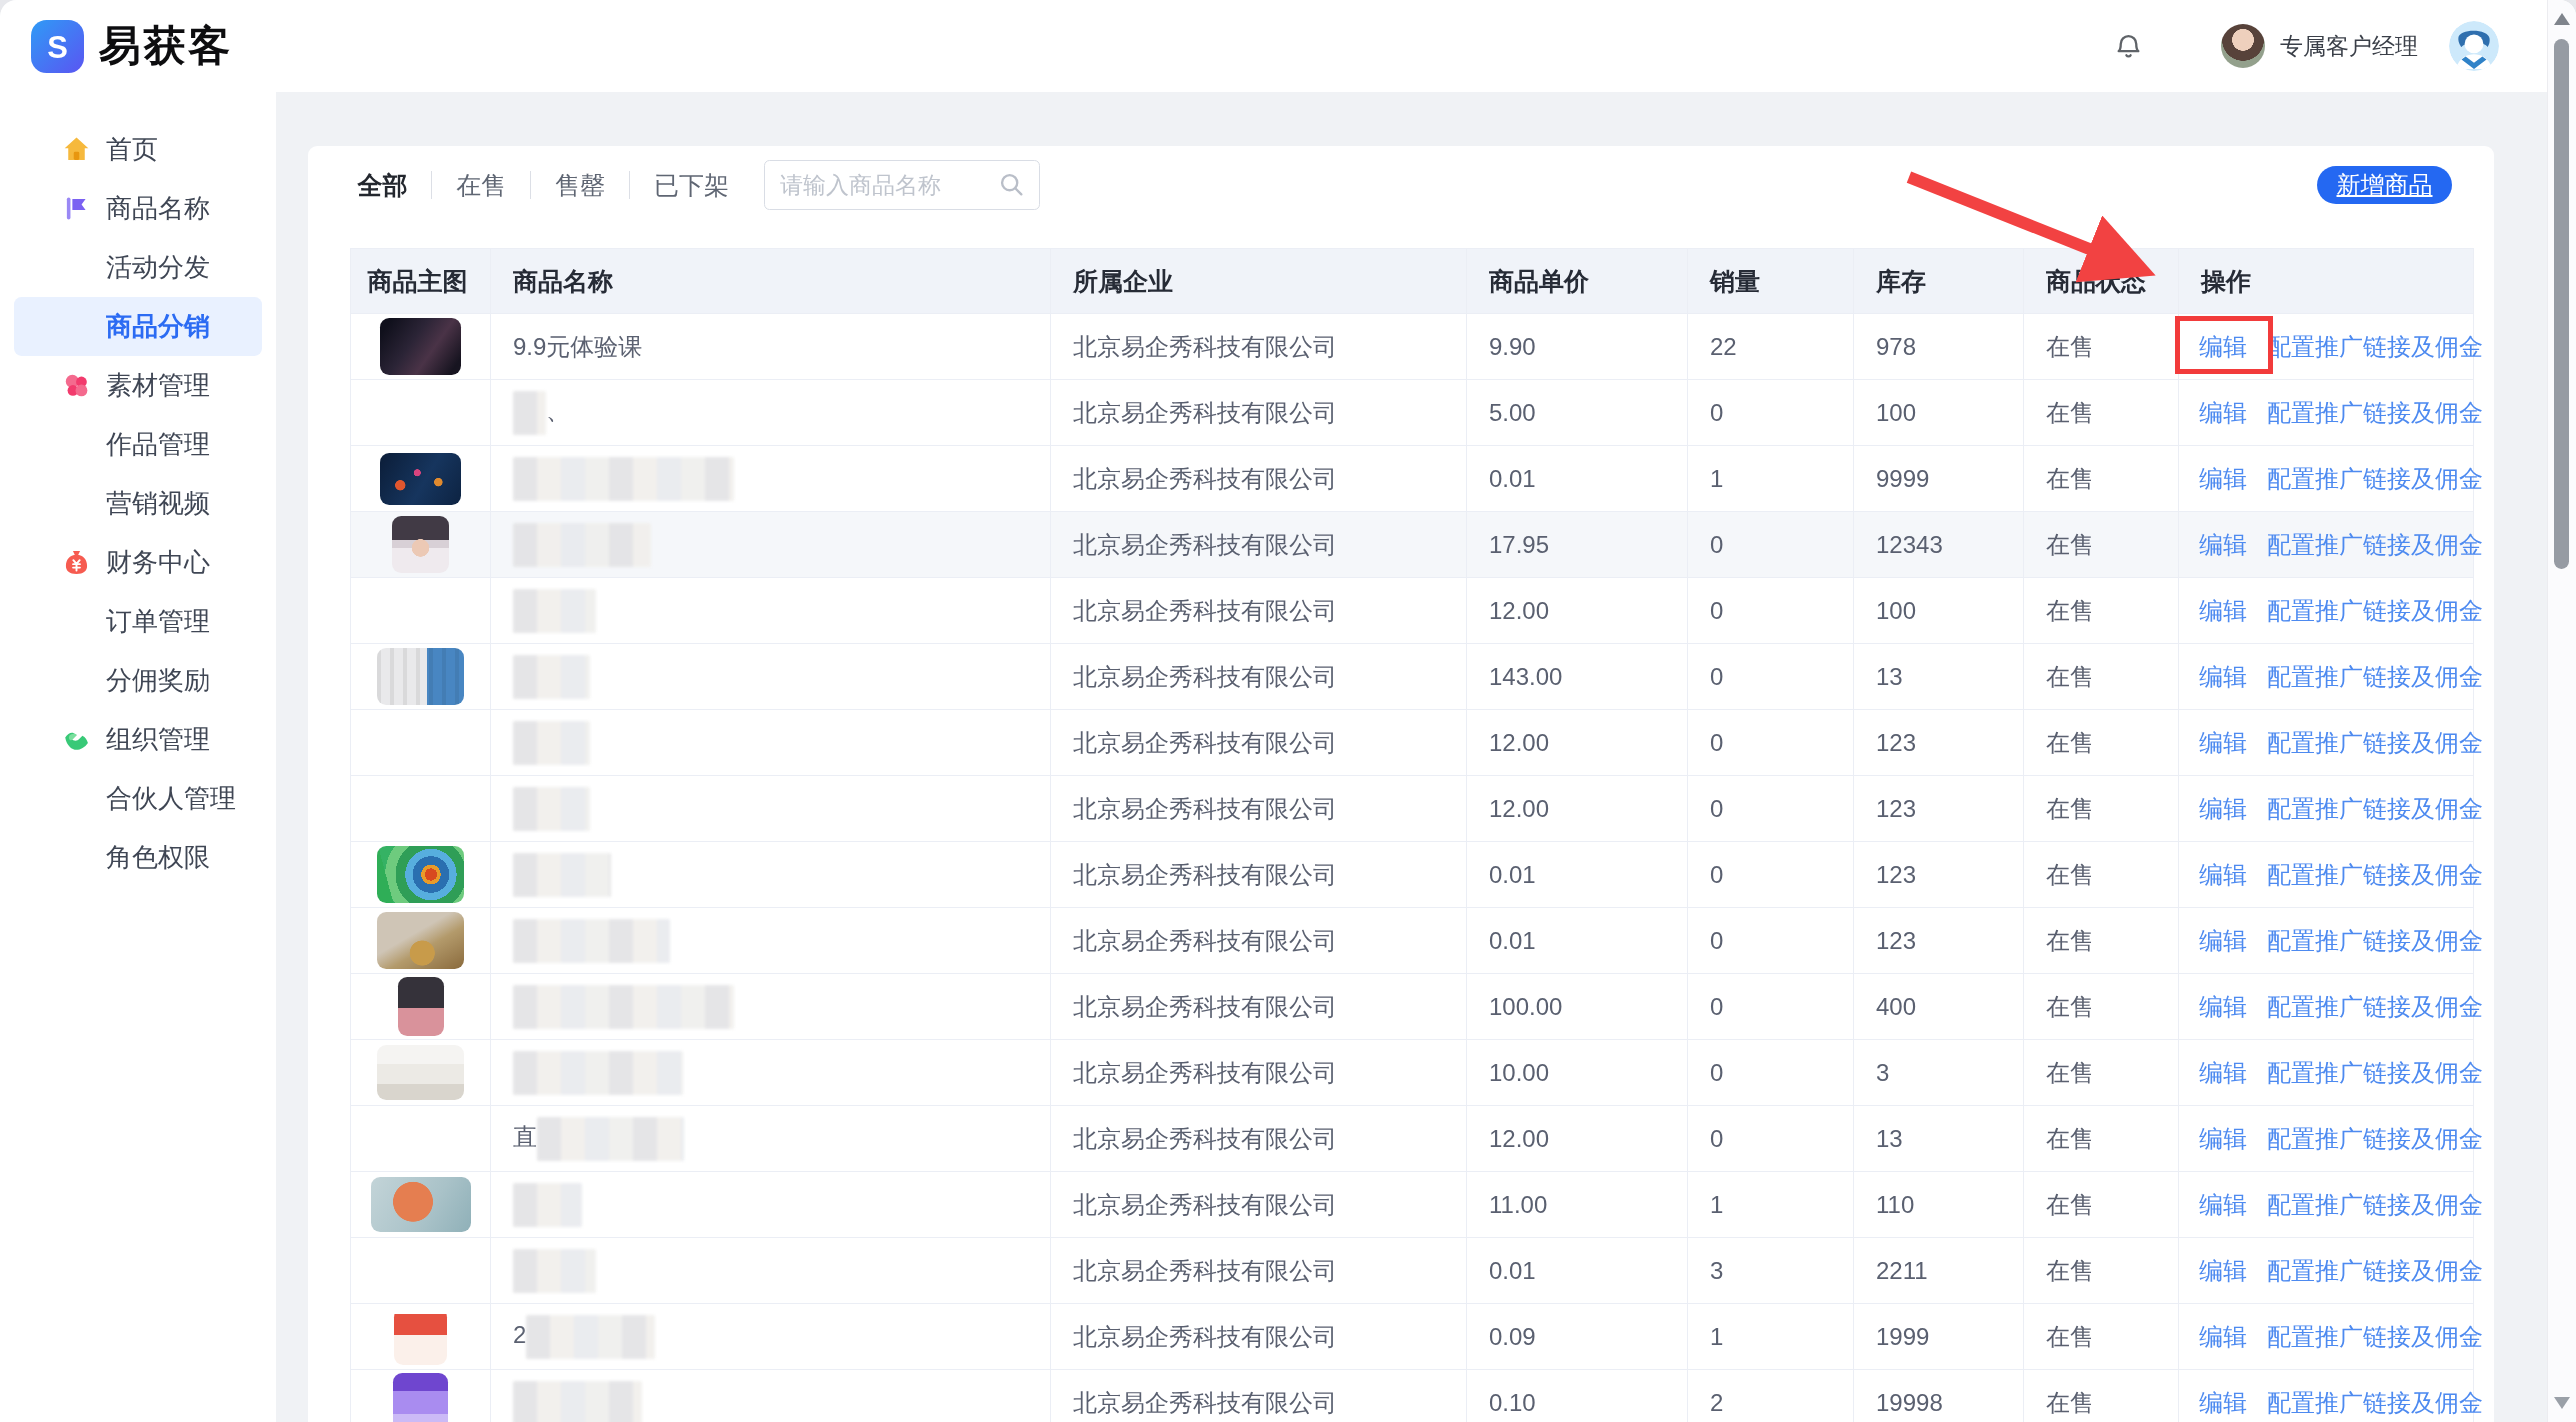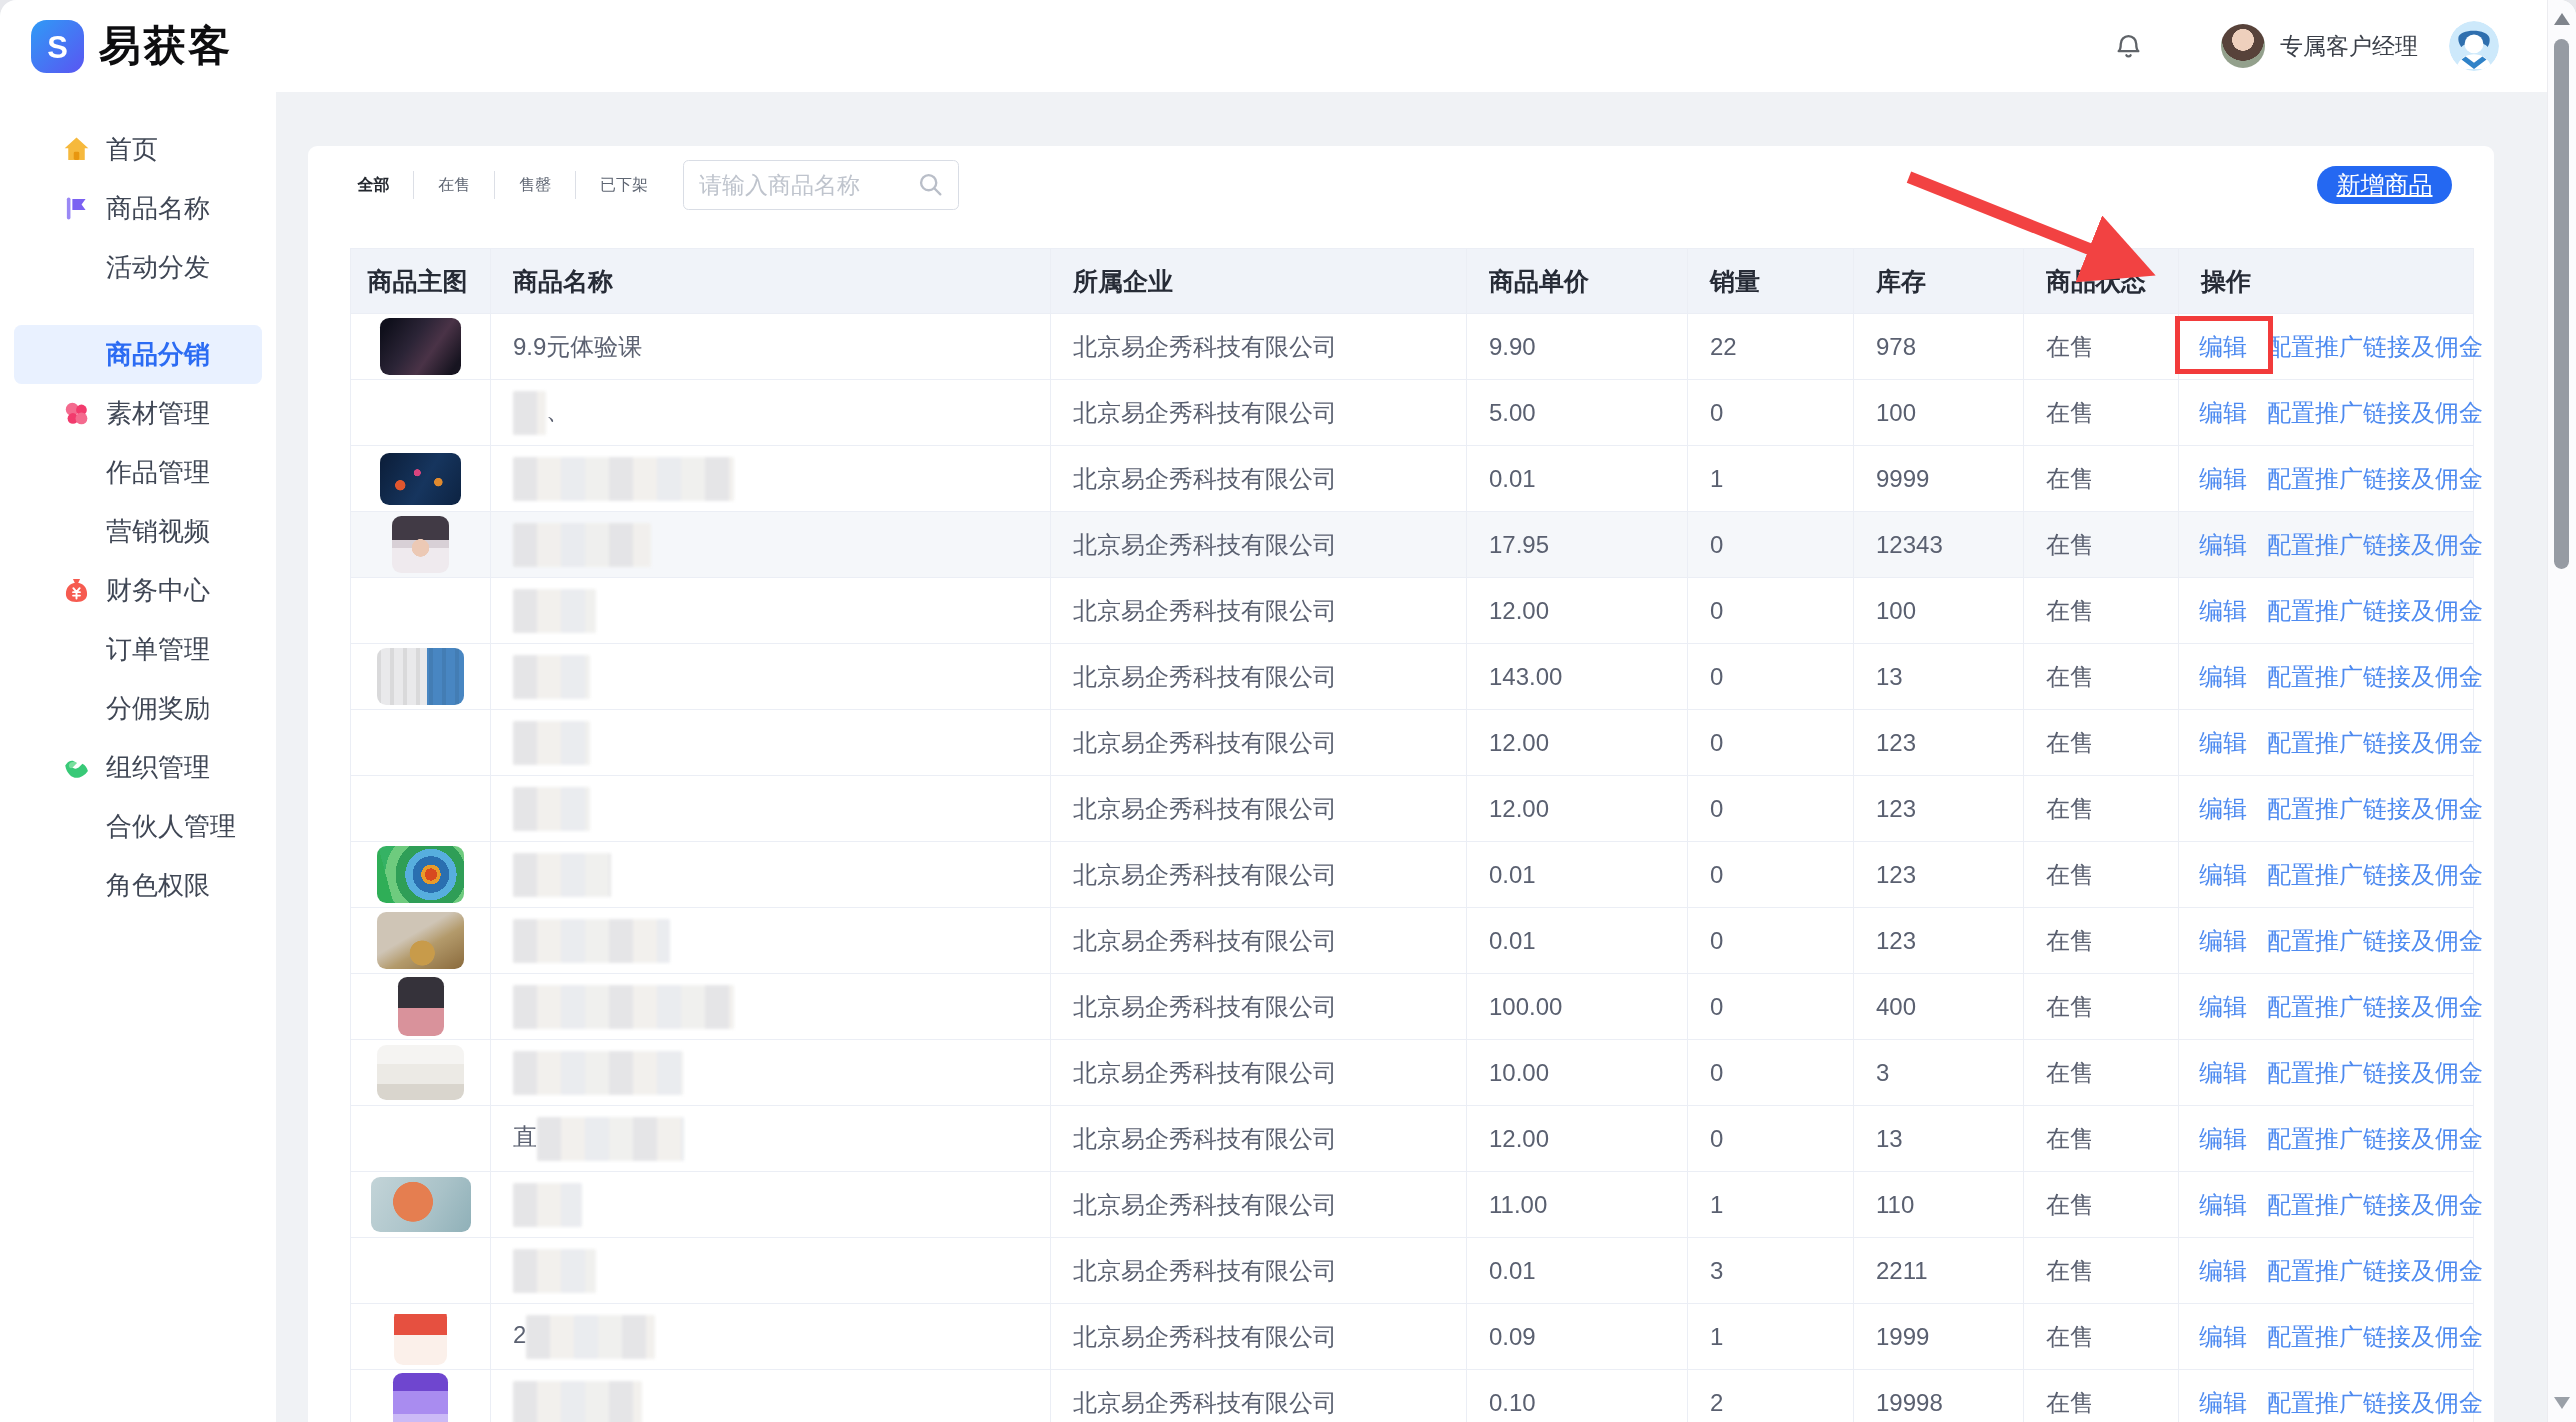--- a/index.html
+++ b/index.html
@@ -16,29 +16,29 @@
   .avatar{border-radius:50%;overflow:hidden;flex:0 0 auto;}
   .avatar-photo{width:44px;height:44px;background:radial-gradient(circle at 50% 36%,#eed0bd 0 30%,#57423a 31% 58%,#93a08c 59%);}
   .manager-label{font-size:23px;color:#3a3f48;margin:0 31px 0 14.7px;}
   .avatar-cartoon{width:50px;height:50px;}
 
   
   .sidebar{position:absolute;left:0;top:92px;bottom:0;width:276px;background:#fff;padding-top:28px;box-sizing:border-box;}
   .side-item{height:59px;display:flex;align-items:center;margin:0 14px;padding-left:46px;border-radius:7.4px;
     font-size:26px;color:#3f4654;cursor:pointer;}
   .side-item.sub{padding-left:92px;}
-  .side-item.active{background:#e9f1ff;color:#2b6bf3;font-weight:bold;margin-top:28px;}
+  .side-item.active{background:#e9f1ff;color:#2b6bf3;font-weight:bold;}
   .side-icon{width:33px;height:33px;margin-right:13px;display:inline-flex;}
   .side-icon svg{width:100%;height:100%;}
 
   
   .card{position:absolute;left:308px;top:146px;width:2186px;bottom:0;background:#fff;border-radius:9.2px 9.2px 0 0;}
   .toolbar{display:flex;align-items:center;height:52px;margin:13px 42px 0 42px;}
   .tabs{display:flex;align-items:center;}
-  .tab{font-size:16px;color:#5f6673;padding:0 24px;cursor:pointer;white-space:nowrap;}
+  .tab{font-size:25px;color:#5f6673;padding:0 24px;cursor:pointer;white-space:nowrap;}
   .tab:first-child{padding-left:7.4px;}
   .tab.active{color:#23272e;font-weight:bold;}
   .tab-sep{width:0.9px;height:28px;background:#dcdfe6;}
   .searchbox{margin-left:11px;width:276px;height:50px;border:0.9px solid #d9dde5;border-radius:5.5px;background:#fff;
     display:flex;align-items:center;box-sizing:border-box;padding:0 13px;}
   .searchbox input{border:none;outline:none;flex:1;font-size:23px;color:#333;background:transparent;min-width:0;
     font-family:"Liberation Sans","DejaVu Sans",sans-serif;}
   .searchbox input::placeholder{color:#bfc4cd;}
   .search-icon{width:28px;height:28px;flex:0 0 auto;}
   .add-btn{margin-left:auto;width:135px;height:38px;border:none;border-radius:19px;background:#2468f2;color:#fff;

